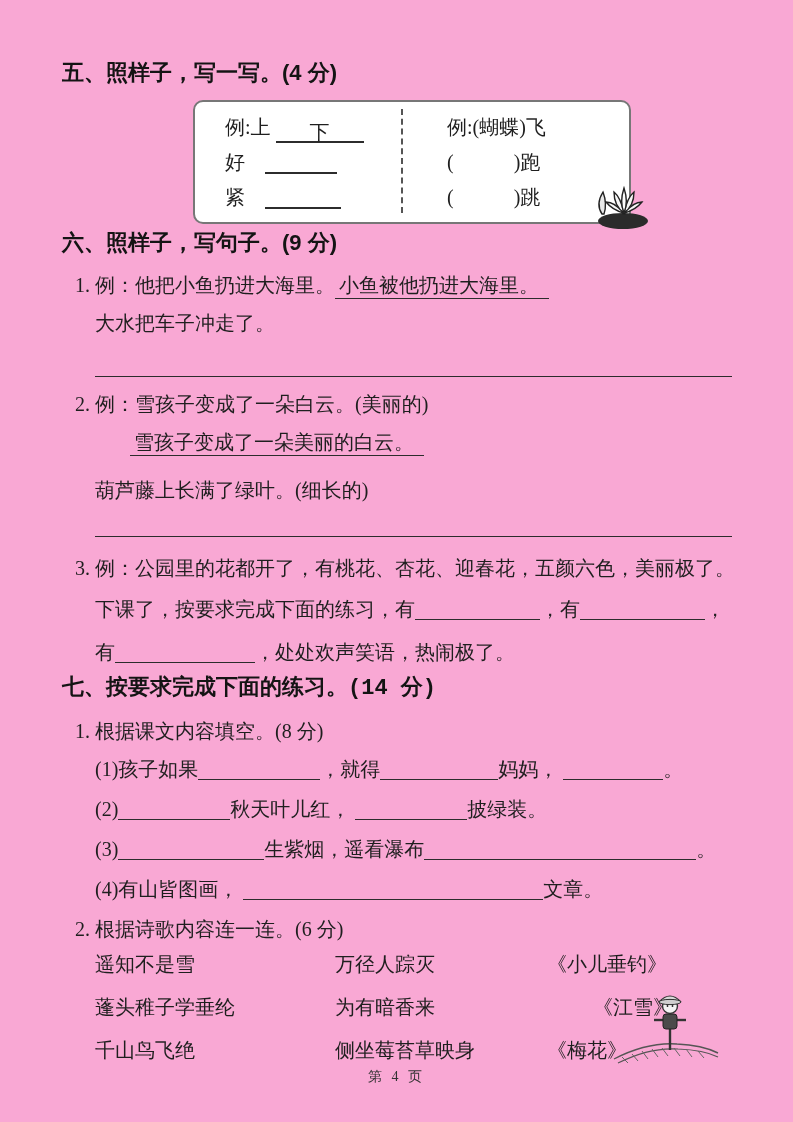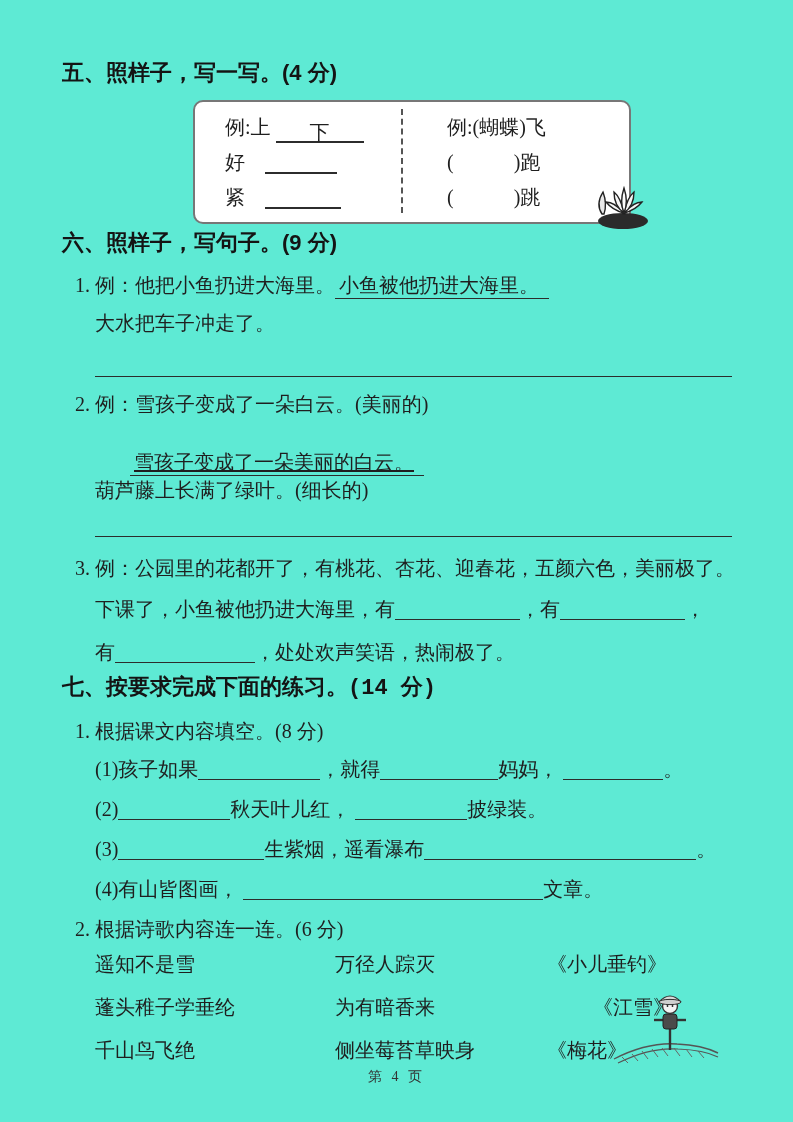--- a/index.html
+++ b/index.html
@@ -1,17 +1,17 @@
 <!DOCTYPE html>
 <html><head>
 <meta charset="utf-8">
 <style>
   html,body{margin:0;padding:0;background:#ffffff;}
   .page{
-    position:relative;width:793px;height:1122px;background:#5eead4;
+    position:relative;width:793px;height:1122px;background:#f9a8d4;
     font-family:"Liberation Serif","DejaVu Serif",serif;color:#1f1f1f;overflow:hidden;
   }
   .sec-title{
     position:absolute;left:62px;
     font-family:"Liberation Sans","DejaVu Sans",sans-serif;
     font-weight:700;font-size:22px;color:#141414;white-space:nowrap;
   }
   .line{position:absolute;font-size:20px;white-space:nowrap;line-height:30px;}
   .num{display:inline-block;margin-right:5px;}
   .blank{
@@ -81,31 +81,31 @@
 
   <div class="line" style="left:75px;top:270px;">
     <span class="num">1.</span><span>例：他把小鱼扔进大海里。</span><span class="ans">小鱼被他扔进大海里。</span>
   </div>
   <div class="line" style="left:95px;top:308px;">大水把车子冲走了。</div>
   <div class="rule" style="top:376px;"></div>
 
   <div class="line" style="left:75px;top:389px;text-align:center;">
     <span class="num">2.</span><span>例：雪孩子变成了一朵白云。(美丽的)</span>
   </div>
-  <div class="line" style="left:130px;top:447px;text-decoration:underline;">
+  <div class="line" style="left:130px;top:427px;">
     <span class="ans">雪孩子变成了一朵美丽的白云。</span>
   </div>
   <div class="line" style="left:95px;top:475px;">葫芦藤上长满了绿叶。(细长的)</div>
   <div class="rule" style="top:536px;"></div>
 
   <div class="line" style="left:75px;top:553px;">
     <span class="num">3.</span><span>例：公园里的花都开了，有桃花、杏花、迎春花，五颜六色，美丽极了。</span>
   </div>
   <div class="line" style="left:95px;top:594px;">
-    <span>下课了，小鱼被他扔进大海里，有</span><span class="blank" style="width:125px;"></span><span>，有</span><span class="blank" style="width:125px;"></span><span>，</span>
+    <span>下课了，按要求完成下面的练习，有</span><span class="blank" style="width:125px;"></span><span>，有</span><span class="blank" style="width:125px;"></span><span>，</span>
   </div>
   <div class="line" style="left:95px;top:637px;">
     <span>有</span><span class="blank" style="width:140px;"></span><span>，处处欢声笑语，热闹极了。</span>
   </div>
 
   <div class="sec-title" style="top:672px;font-family:Liberation Mono, monospace;">七、按要求完成下面的练习。(14 分)</div>
 
   <div class="line" style="left:75px;top:716px;">1. 根据课文内容填空。(8 分)</div>
 
   <div class="line" style="left:95px;top:754px;">

